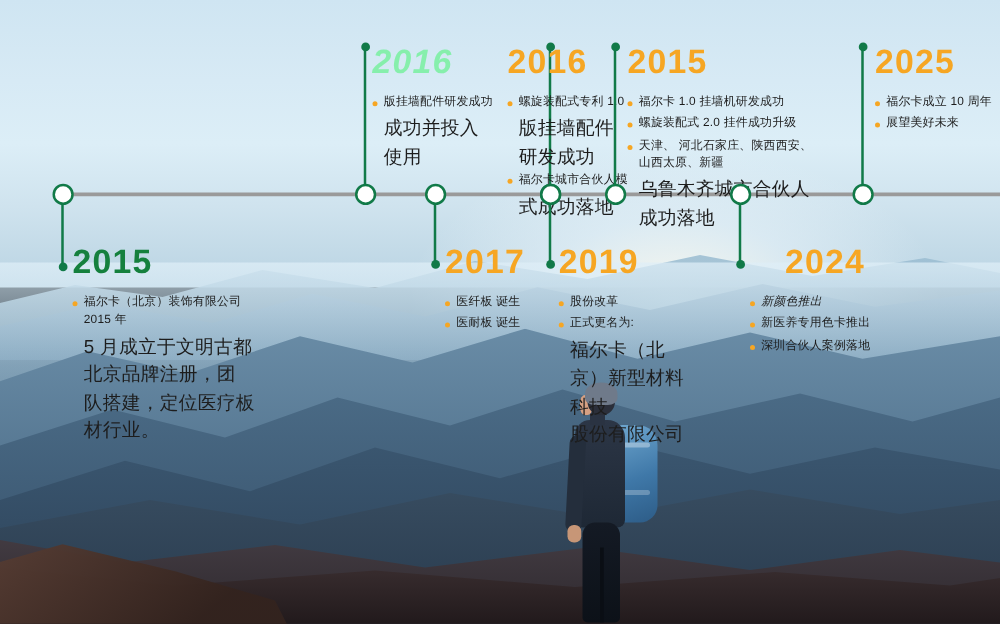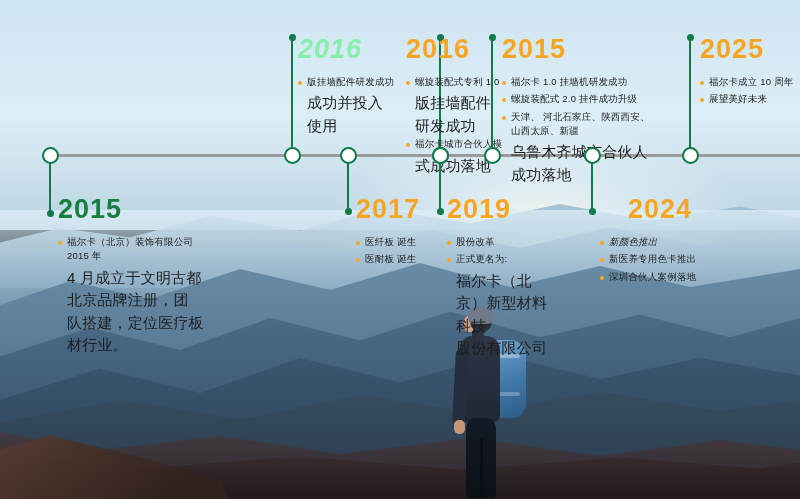--- a/index.html
+++ b/index.html
@@ -134,21 +134,21 @@
         <div class="dot-ring" style="border-color: rgb(17, 122, 72);"></div>
       </div>
       <div class="entry" style="left: 58px; top: 196px; width: 150px;">
         <div class="year" style="color: #15803d;">2015</div>
       </div>
       <div class="entry bullets" style="left: 58px; top: 228px; width: 150px;">
         <div class="bullet">
           <span class="bdot" style="background: rgb(246, 166, 35);"></span>
           <span class="btext" style="color: rgb(29, 29, 29);">福尔卡（北京）装饰有限公司 2015 年</span>
         </div>
-        <div class="plain" style="color: rgb(29, 29, 29);">4 月成立于文明古都北京品牌注册，团</div>
+        <div class="plain" style="color: rgb(29, 29, 29);">5 月成立于文明古都北京品牌注册，团</div>
         <div class="plain" style="color: rgb(29, 29, 29);">队搭建，定位医疗板材行业。</div>
       </div>
       <div class="node" style="left: 292px; top: 155px;">
         <div class="stem" style="height: 118px; top: -118px; background: rgb(17, 122, 72);"></div>
         <div class="stem-end" style="top: -121px; background: rgb(17, 122, 72);"></div>
         <div class="dot-ring" style="border-color: rgb(17, 122, 72);"></div>
       </div>
       <div class="entry" style="left: 298px; top: 36px; width: 100px;">
         <div class="year" style="color: #86efac; font-style: italic;">2016</div>
       </div>

